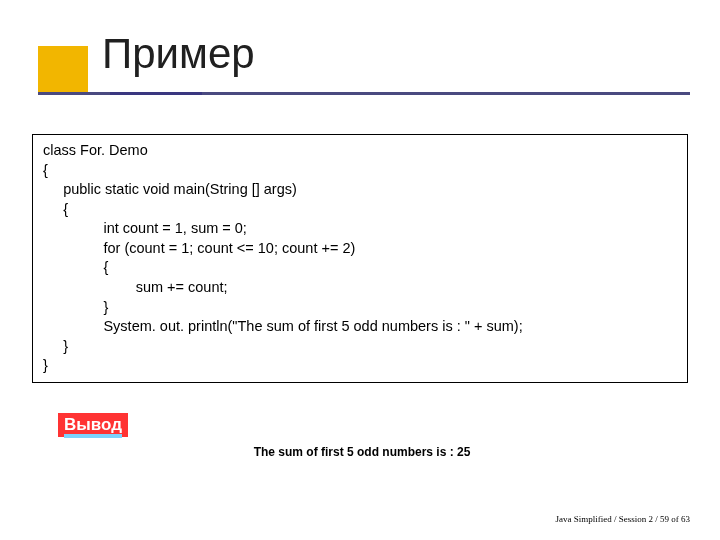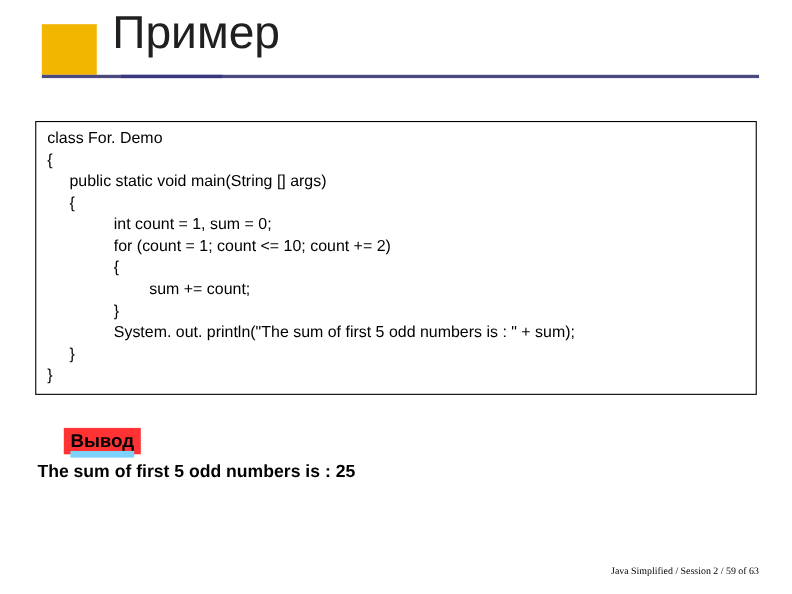--- a/index.html
+++ b/index.html
@@ -7,21 +7,21 @@
     margin: 0;
     width: 720px;
     height: 540px;
     background: #ffffff;
     font-family: Verdana, Geneva, sans-serif;
     position: relative;
   }
   .slide {
     position: absolute;
     inset: 0;
-    padding: 12px 30px 0 30px;
+    padding: 36px 30px 0 30px;
   }
   .title-wrap {
     position: relative;
     height: 80px;
     margin-bottom: 18px;
   }
   .yellow-box {
     position: absolute;
     left: 8px;
     top: 10px;
@@ -65,32 +65,33 @@
     white-space: pre;
     overflow: hidden;
   }
   .output-label-wrap {
     margin: 2px 0 8px 28px;
     display: inline-block;
     padding: 2px 6px;
     background: #ff3333;
   }
   .output-label {
-    color: #000000;
+    color: #ffffff;
     font-weight: 700;
     font-size: 17px;
-    border-bottom: 6px solid #7dd3fc;
+    border-bottom: 4px solid #7dd3fc;
     font-family: Tahoma, sans-serif;
   }
   .output-text {
     margin: 0 0 0 4px;
     font-family: Tahoma, Verdana, sans-serif;
-    font-size: 16px;
+    font-size: 12px;
     font-weight: 700;
     color: #000;
+    text-align: center;
   }
   .footer {
     position: absolute;
     right: 30px;
     bottom: 16px;
     font-size: 9px;
     font-family: "Times New Roman", serif;
     color: #000;
   }
 </style>

